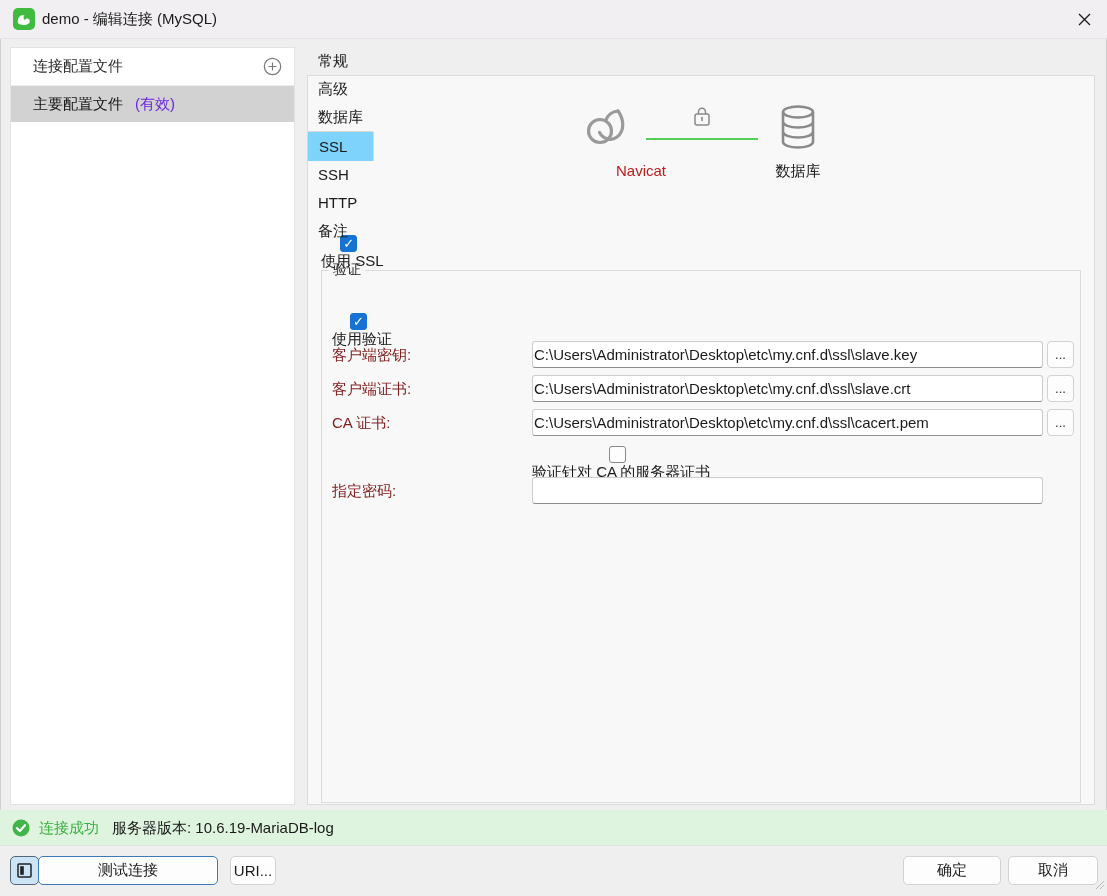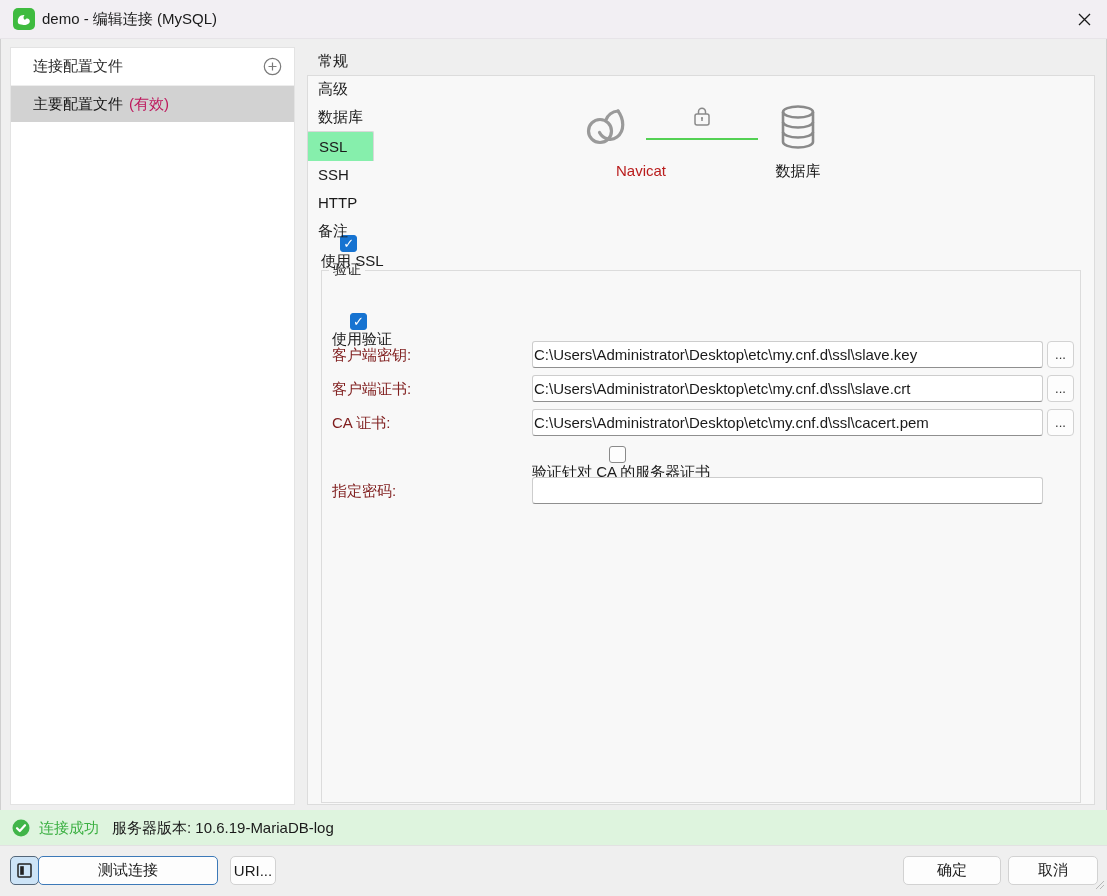--- a/index.html
+++ b/index.html
@@ -10,25 +10,25 @@
   .app-icon{position:absolute;left:13px;top:8px;width:22px;height:22px;border-radius:5px;background:#3fbb3f;}
   .app-icon svg{position:absolute;left:2px;top:2px;}
   .title-text{position:absolute;left:42px;top:0;line-height:38px;font-size:15px;color:#1a1a1a;}
   .close-btn{position:absolute;right:0;top:0;width:46px;height:38px;display:flex;align-items:center;justify-content:center;cursor:default;}
   
   .sidebar{position:absolute;left:10px;top:47px;width:285px;bottom:91px;background:#ffffff;border:1px solid #e3e3e3;box-sizing:border-box;}
   .sidebar-header{height:37px;border-bottom:1px solid #ededed;display:flex;align-items:center;padding:0 12px 0 22px;font-size:15px;color:#2b2b2b;}
   .sidebar-header .spacer{flex:1;}
   .profile-item{height:36px;background:#d2d2d2;display:flex;align-items:center;padding-left:22px;font-size:15px;}
   .profile-name{color:#141414;}
-  .profile-suffix{color:#be185d;margin-left:6px;}
+  .profile-suffix{color:#6d28d9;margin-left:12px;}
   
   .tabs{position:absolute;left:307px;top:47px;height:28px;display:flex;z-index:3;flex-direction:column;}
   .tab{padding:0 11px;margin-right:4px;line-height:28px;height:28px;font-size:15px;color:#1a1a1a;background:transparent;}
-  .tab.active{background:#86efac;border:1px solid #d9d9d9;border-bottom:none;height:33px;line-height:29px;border-radius:2px 2px 0 0;}
+  .tab.active{background:#7dd3fc;border:1px solid #d9d9d9;border-bottom:none;height:33px;line-height:29px;border-radius:2px 2px 0 0;}
   
   .panel{position:absolute;left:307px;top:75px;width:788px;bottom:91px;background:#f8f8f8;border:1px solid #dcdcdc;box-sizing:border-box;}
   
   .diag-navicat{position:absolute;left:276px;top:28px;}
   .diag-lock{position:absolute;left:385px;top:30px;}
   .diag-line{position:absolute;left:338px;top:62px;width:112px;height:2px;background:#54d154;}
   .diag-db{position:absolute;left:470px;top:27px;}
   .diag-label-left{position:absolute;left:238px;top:86px;width:120px;text-align:right;font-size:15px;color:#b91c1c;}
   .diag-label-right{position:absolute;left:430px;top:86px;width:120px;text-align:center;font-size:15px;color:#1a1a1a;}
   

